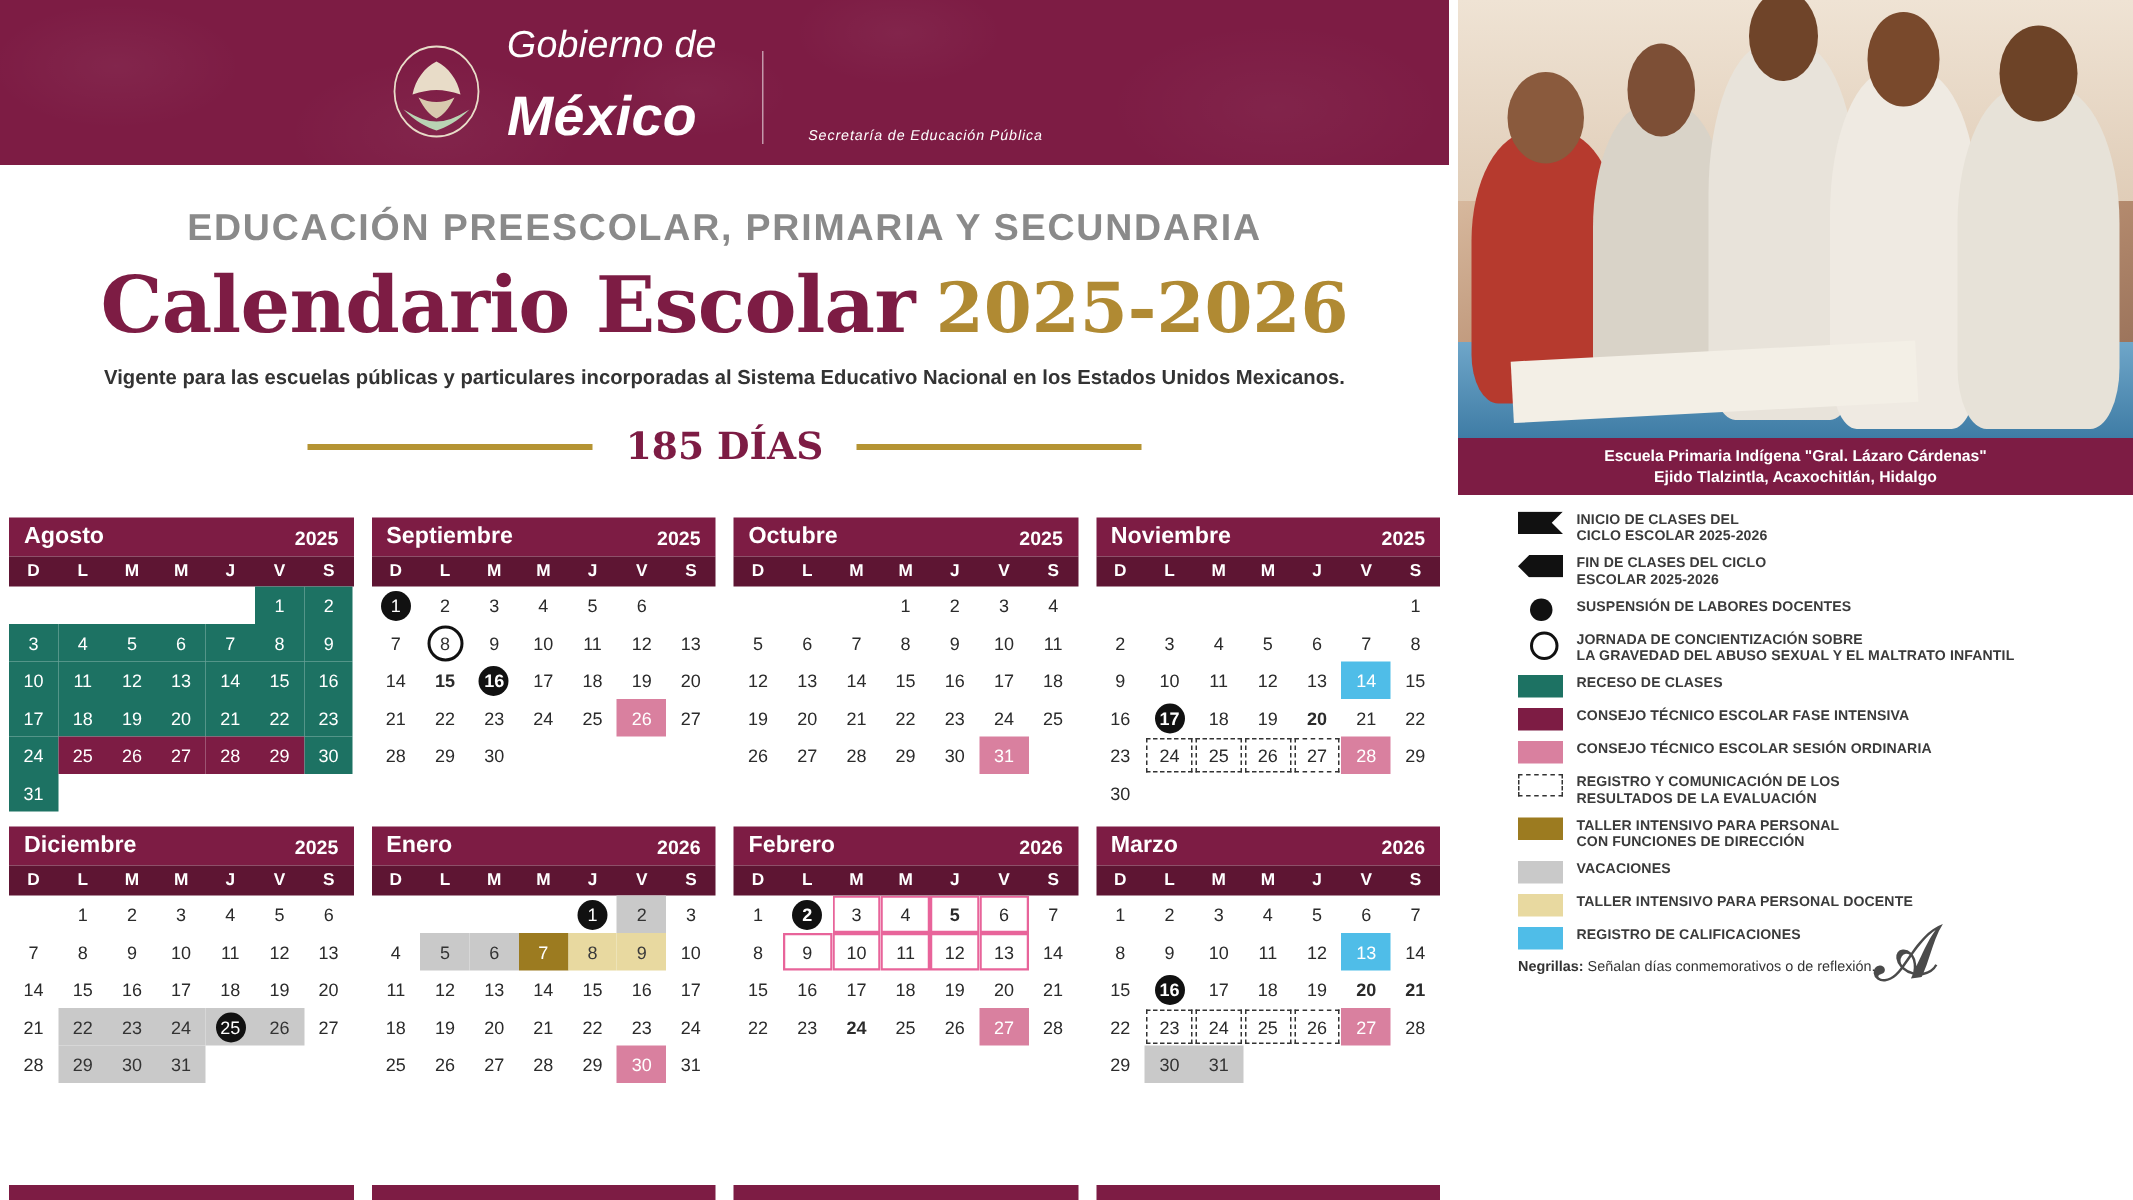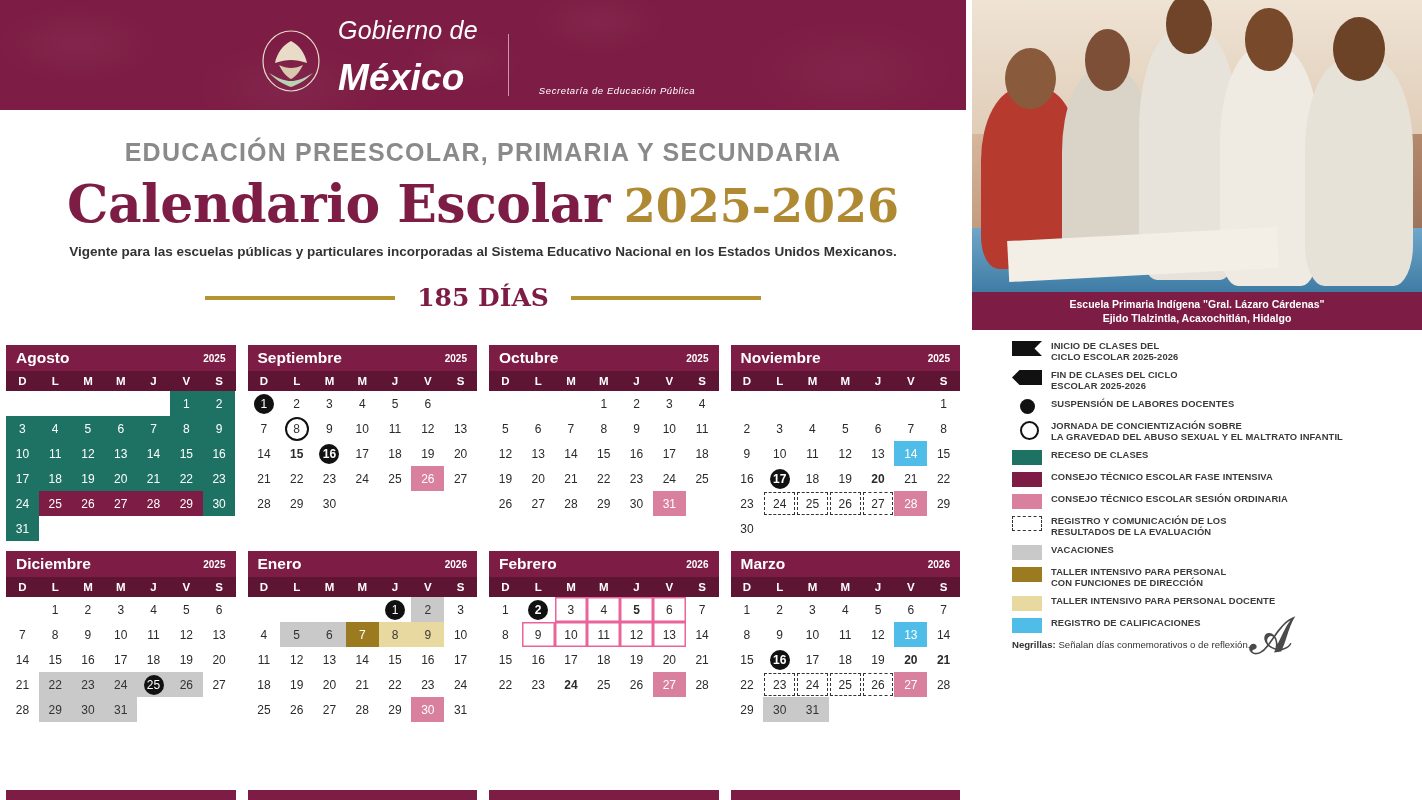--- a/index.html
+++ b/index.html
@@ -104,21 +104,21 @@
   .cal-area { position: absolute; left: 0; top: 345px; width: 966px; }
   .cal-row { display: flex; gap: 0; }
   .month {
     width: 241.5px; padding: 0 6px 0 6px;
   }
   .m-head {
     background: #7d1c44; color: #fff; height: 26px;
     display: flex; align-items: center; justify-content: space-between;
     padding: 0 10px; font-size: 15.5px; font-weight: bold;
   }
-  .m-head .yr { font-size: 10px; font-weight: bold; }
+  .m-head .yr { font-size: 13px; font-weight: bold; }
   .m-dow {
     background: #5e1533; color: #fff; height: 20px;
     display: grid; grid-template-columns: repeat(7, 1fr);
     font-size: 11.5px; font-weight: bold; align-items: center; text-align: center;
   }
   .m-grid {
     display: grid; grid-template-columns: repeat(7, 1fr);
     font-size: 12px;
   }
   .cell {
@@ -1205,26 +1205,26 @@
         </div>
         <div class="leg-item">
           <div class="leg-sw sw-cteo"></div>
           <div class="leg-txt">CONSEJO TÉCNICO ESCOLAR SESIÓN ORDINARIA</div>
         </div>
         <div class="leg-item">
           <div class="leg-sw sw-reg"></div>
           <div class="leg-txt">REGISTRO Y COMUNICACIÓN DE LOS<br>RESULTADOS DE LA EVALUACIÓN</div>
         </div>
         <div class="leg-item">
+          <div class="leg-sw sw-tdir"></div>
+          <div class="leg-txt">TALLER INTENSIVO PARA PERSONAL<br>CON FUNCIONES DE DIRECCIÓN</div>
+        </div>
+        <div class="leg-item">
           <div class="leg-sw sw-vac"></div>
           <div class="leg-txt">VACACIONES</div>
-        </div>
-        <div class="leg-item">
-          <div class="leg-sw sw-tdir"></div>
-          <div class="leg-txt">TALLER INTENSIVO PARA PERSONAL<br>CON FUNCIONES DE DIRECCIÓN</div>
         </div>
         <div class="leg-item">
           <div class="leg-sw sw-tdoc"></div>
           <div class="leg-txt">TALLER INTENSIVO PARA PERSONAL DOCENTE</div>
         </div>
         <div class="leg-item">
           <div class="leg-sw sw-regcal"></div>
           <div class="leg-txt">REGISTRO DE CALIFICACIONES</div>
         </div>
       </div>

